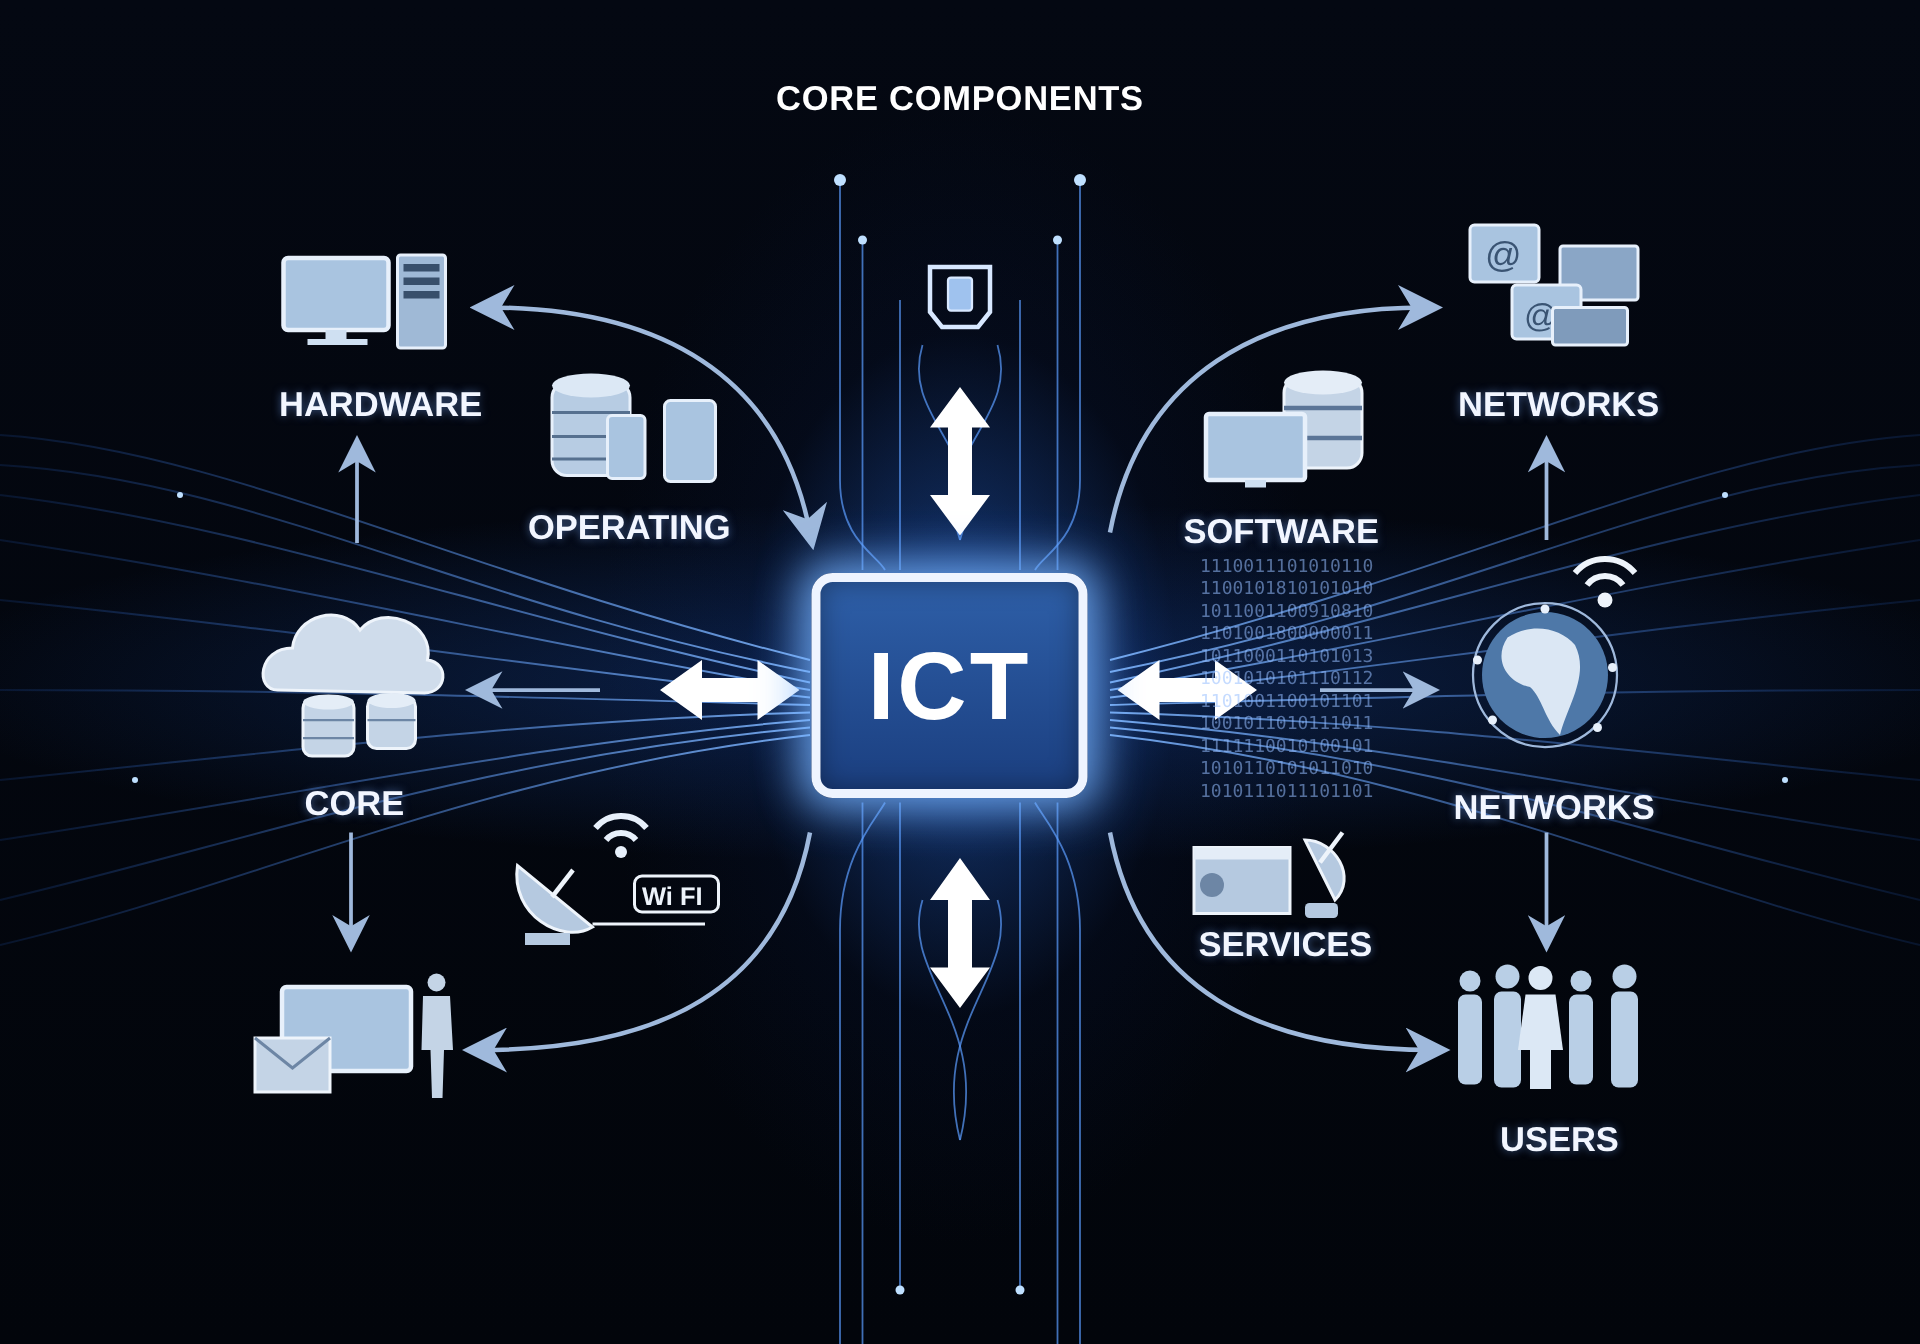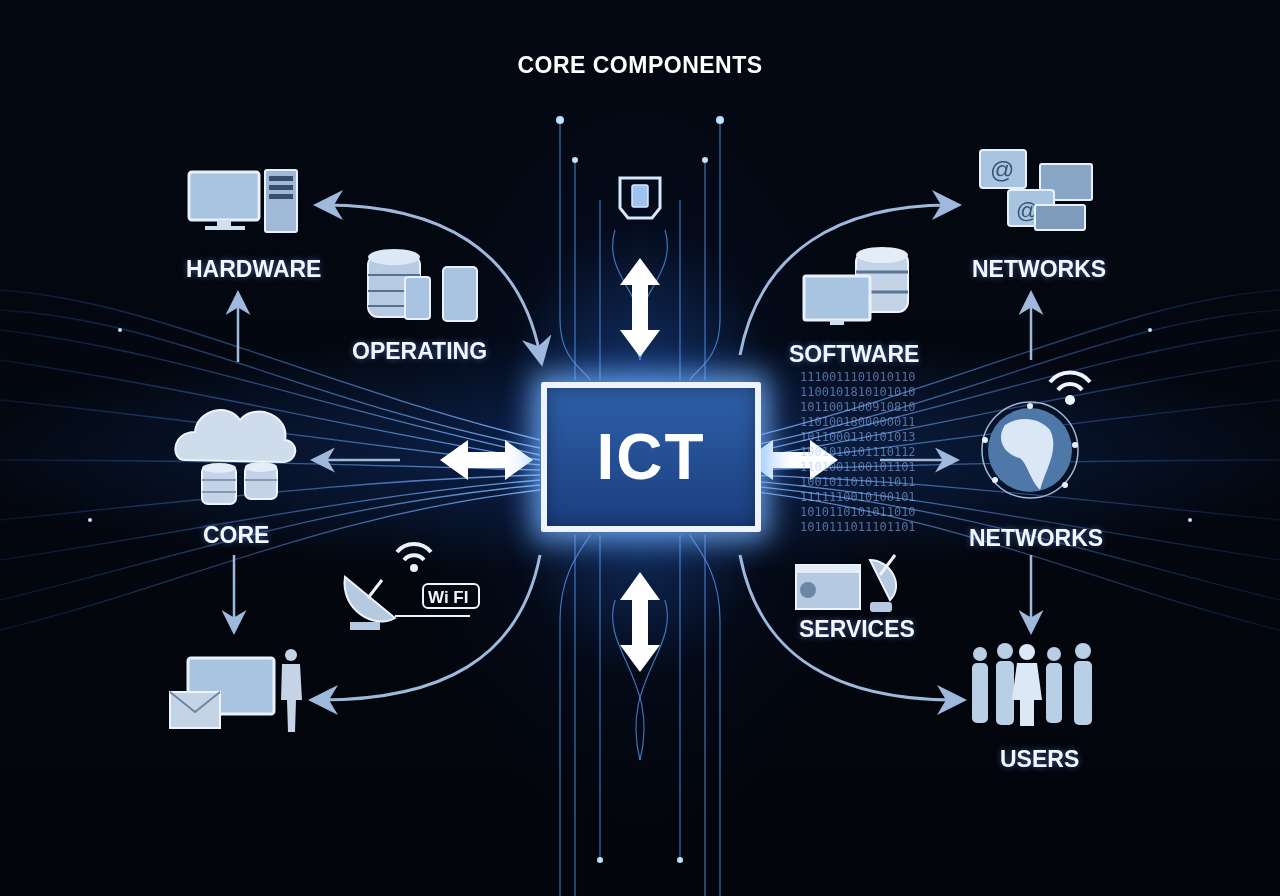--- a/index.html
+++ b/index.html
@@ -5,21 +5,21 @@
   html,body{margin:0;padding:0;background:#03060d;}
   body{width:1280px;height:896px;position:relative;overflow:hidden;font-family:"Liberation Sans","DejaVu Sans",sans-serif;}
   #stage{position:absolute;left:0;top:0;width:1280px;height:896px;
     background:
       radial-gradient(ellipse 240px 380px at 640px 450px, rgba(40,110,230,0.55), rgba(10,30,80,0.15) 60%, rgba(0,0,0,0) 100%),
       radial-gradient(ellipse 700px 120px at 640px 455px, rgba(30,90,200,0.35), rgba(0,0,0,0) 100%),
       linear-gradient(#040812,#02050b);}
   svg.bg{position:absolute;left:0;top:0;}
   .title{position:absolute;left:0;width:1280px;top:52px;text-align:center;color:#fff;font-weight:bold;font-size:23px;letter-spacing:0.5px;}
   .label{position:absolute;color:#f2f6ff;font-weight:bold;font-size:23px;text-shadow:0 0 6px rgba(120,170,255,0.5);white-space:nowrap;}
-  .ict{position:absolute;left:541px;top:382px;width:220px;height:150px;border:6px solid #eef4ff;border-radius:2px;
+  .ict{position:absolute;left:541px;top:382px;width:184px;height:150px;border:6px solid #eef4ff;border-radius:14px;
     background:linear-gradient(#2e5fa8,#1b3f80);box-shadow:0 0 28px 8px rgba(120,180,255,0.8), inset 0 0 18px rgba(0,0,0,0.35);
     display:flex;align-items:center;justify-content:center;box-sizing:border-box;}
   .ict span{color:#fff;font-size:64px;font-weight:bold;letter-spacing:2px;}
   .binary{position:absolute;font-family:"DejaVu Sans Mono",monospace;font-size:12px;line-height:15px;color:rgba(150,190,255,0.55);white-space:pre;}
 </style>
 </head>
 <body>
 
 <div id="stage">
 

